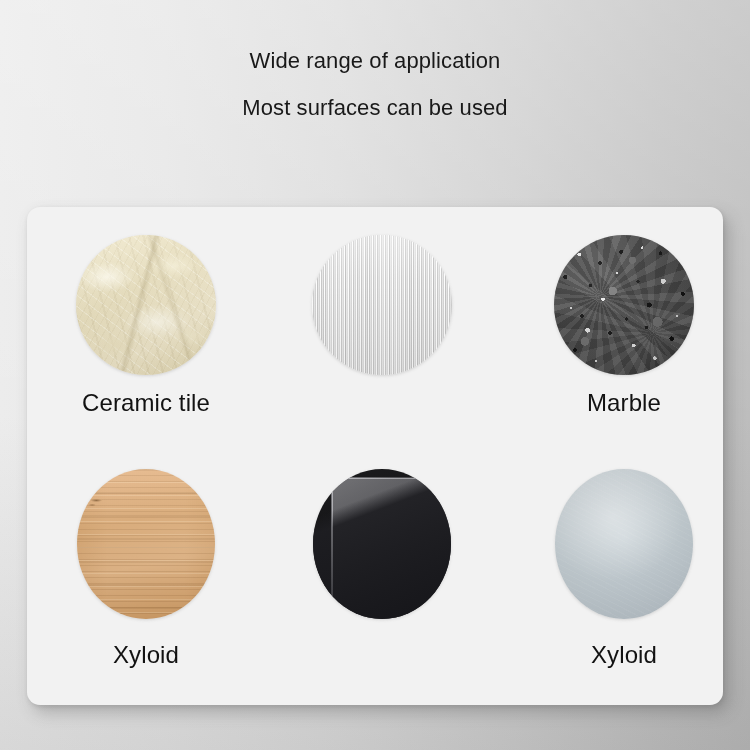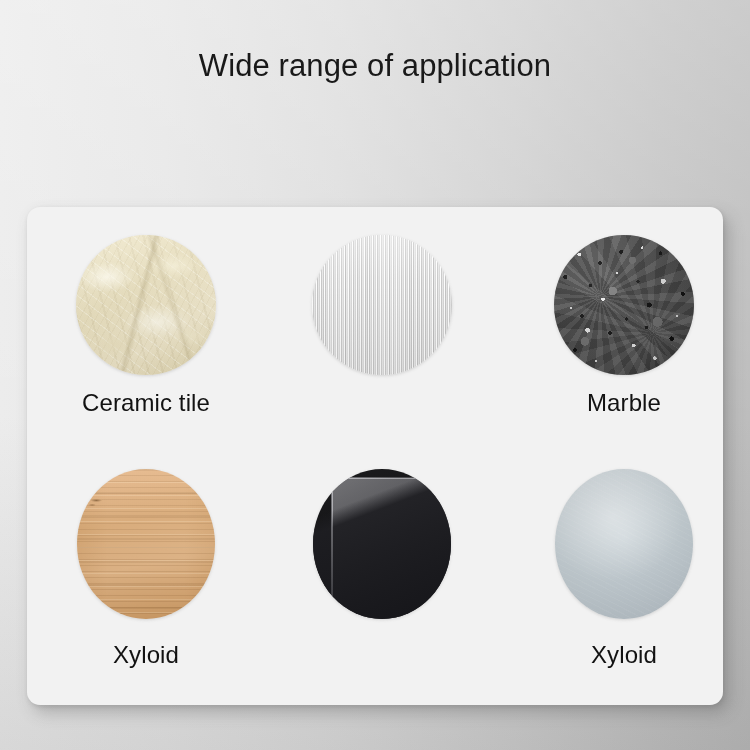--- a/index.html
+++ b/index.html
@@ -17,21 +17,21 @@
 
   
   .headings{
     position:absolute;left:0;top:0;width:750px;
     text-align:center;
     padding-top:50px;
     user-select:none;
   }
   .headings .line{
     color:#191919;
-    font-size:31px;
+    font-size:22px;
     line-height:1.0;
     letter-spacing:0.1px;
     font-weight:400;
   }
   .headings .line.l1{ margin-bottom:25px; }
 
   
   #card{
     position:absolute;
     left:27px;top:207px;
@@ -236,20 +236,21 @@
     background:radial-gradient(circle at 50% 45%, rgba(255,255,255,0.10), rgba(0,0,0,0.07) 95%);
   }
 </style>
 </head>
 <body>
 
 <div id="stage">
 
   <div class="headings">
     <div class="line l1">Wide range of application</div>
+    <div class="line l2">Most surfaces can be used</div>
   </div>
 
   <div id="card">
     <div class="grid">
 
       <div class="cell r1 c1">
         <div class="swatch-wrap">
           <div class="swatch tex-ceramic"></div>
         </div>
         <div class="label">Ceramic tile</div>

